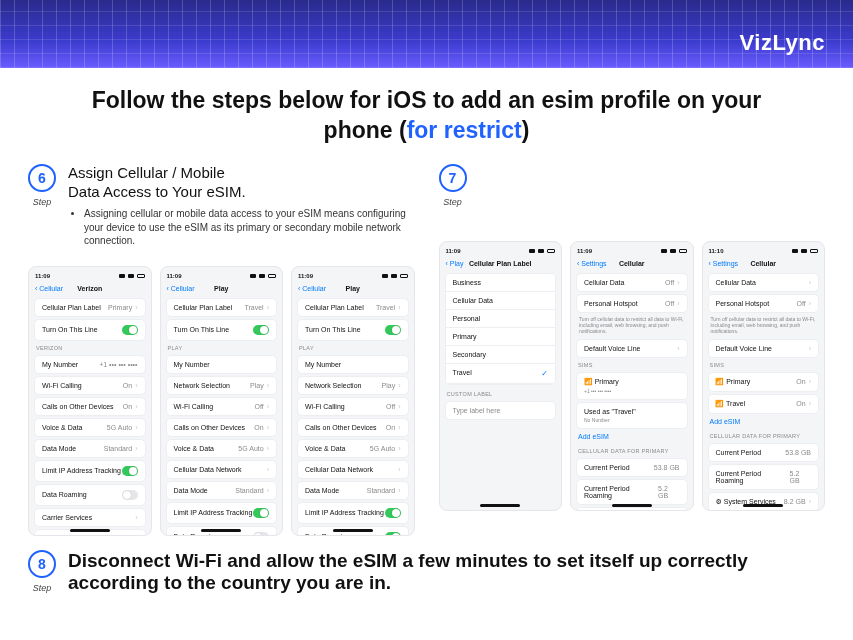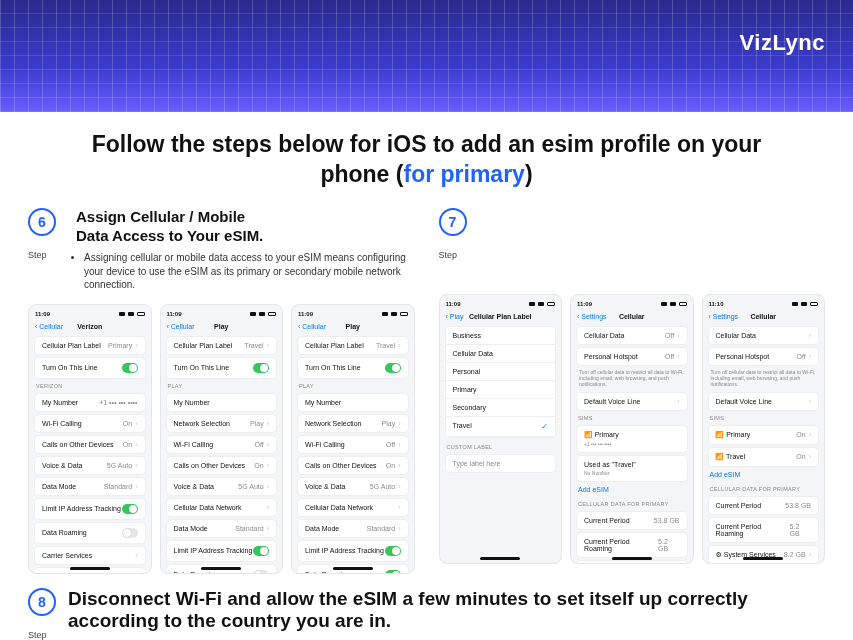--- a/index.html
+++ b/index.html
@@ -1,37 +1,37 @@
 <!DOCTYPE html>
 <html><head>
 <meta charset="utf-8">
 <style>
   * { box-sizing: border-box; margin: 0; padding: 0; }
   body { font-family: -apple-system, BlinkMacSystemFont, "Segoe UI", Arial, sans-serif; width: 853px; height: 640px; background: #fff; color: #111; overflow: hidden; }
 
-  .banner { width: 100%; height: 112px; background: linear-gradient(180deg, #2a2a8c 0%, #3b3bcd 60%, #6a5cff 100%); position: relative; }
+  .banner { width: 100%; height: 68px; background: linear-gradient(180deg, #2a2a8c 0%, #3b3bcd 60%, #6a5cff 100%); position: relative; }
   .banner::before { content:""; position:absolute; inset:0; background-image:
     repeating-linear-gradient(90deg, rgba(255,255,255,.18) 0 1px, transparent 1px 14px),
     repeating-linear-gradient(0deg, rgba(255,255,255,.12) 0 1px, transparent 1px 14px);
     mix-blend-mode: screen; }
   .brand { position: absolute; right: 28px; top: 30px; color: #fff; font-size: 22px; font-weight: 700; letter-spacing: .5px; }
 
   .headline { text-align: center; font-size: 23px; font-weight: 800; line-height: 1.3; padding: 18px 80px 14px; }
   .headline .hl-blue { color: #1f62ff; }
 
   .columns { display: flex; gap: 24px; padding: 4px 28px 8px; }
   .col { flex: 1; }
 
   .step-row { display: flex; gap: 12px; align-items: flex-start; }
   .step-badge { width: 28px; height: 28px; border: 2px solid #1f62ff; color: #1f62ff; border-radius: 50%; display: flex; align-items: center; justify-content: center; font-weight: 700; font-size: 14px; }
-  .step-label { font-size: 9px; color: #444; margin-top: 14px; }
+  .step-label { font-size: 9px; color: #444; text-align: center; margin-top: 5px; font-style: italic; }
   .step-text { flex: 1; }
-  .step-title { font-weight: 700; font-size: 15px; line-height: 1.25; margin-left: 8px; }
+  .step-title { font-weight: 400; font-size: 15px; line-height: 1.25; }
   .bullets { padding: 6px 0 0 16px; font-size: 10px; color: #333; line-height: 1.35; }
-  .bullets li { margin-bottom: 2px; }
+  .bullets li { margin-bottom: 8px; }
 
   .shots { display: flex; gap: 8px; margin-top: 10px; }
   .phone { flex: 1; border: 1px solid #e5e5ea; border-radius: 8px; background: #f4f5f7; padding: 4px 0 0; height: 270px; overflow: hidden; position: relative; }
 
   .statusbar { display: flex; justify-content: space-between; font-size: 6px; color: #111; padding: 2px 6px 4px; font-weight: 600; }
   .sb-icons { display:flex; gap:3px; align-items:center; }
   .sb-glyph { width:6px; height:4px; background:#111; border-radius:1px; }
   .sb-batt { width:8px; height:4px; border:1px solid #111; border-radius:1px; position:relative; }
 
   .navrow { display: flex; align-items: center; gap: 4px; padding: 2px 6px 4px; font-size: 7px; }
@@ -60,21 +60,21 @@
   .addsim { color:#007aff; font-size:7px; padding:4px 7px; }
 </style>
 </head>
 <body>
 
 <div class="banner">
   <div class="brand">VizLync</div>
 </div>
 
 <div class="headline">
-  <span>Follow the steps below for iOS to add an esim profile on your phone (</span><span class="hl-blue">for primary</span><span>)</span>
+  <span>Follow the steps below for iOS to add an esim profile on your phone (</span><span class="hl-blue">for restrict</span><span>)</span>
 </div>
 
 <div class="columns">
 
   <div class="col">
     <div class="step-row">
       <div>
         <div class="step-badge">6</div>
         <div class="step-label">Step</div>
       </div>

